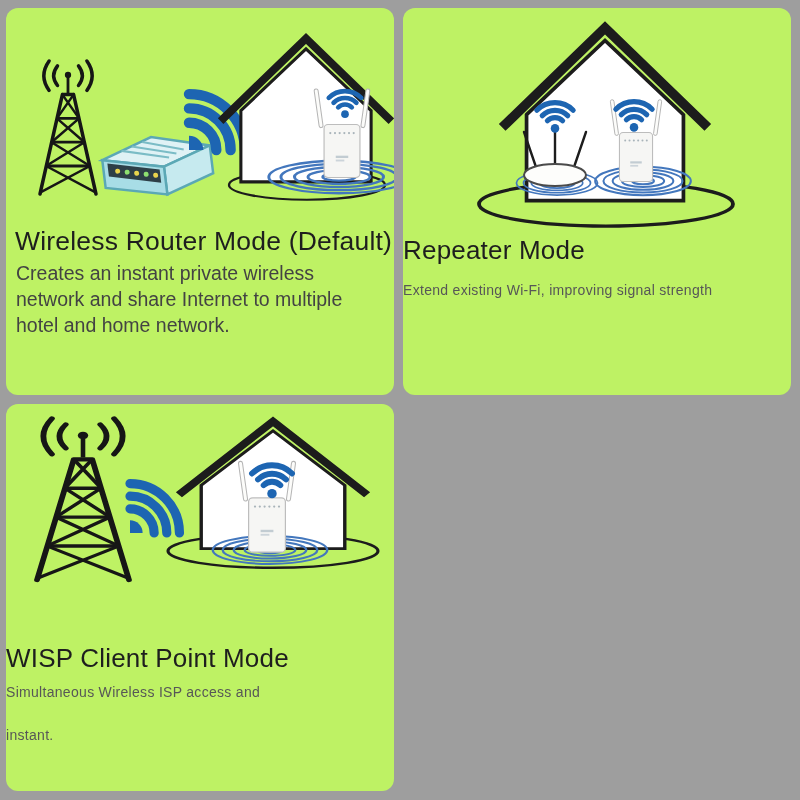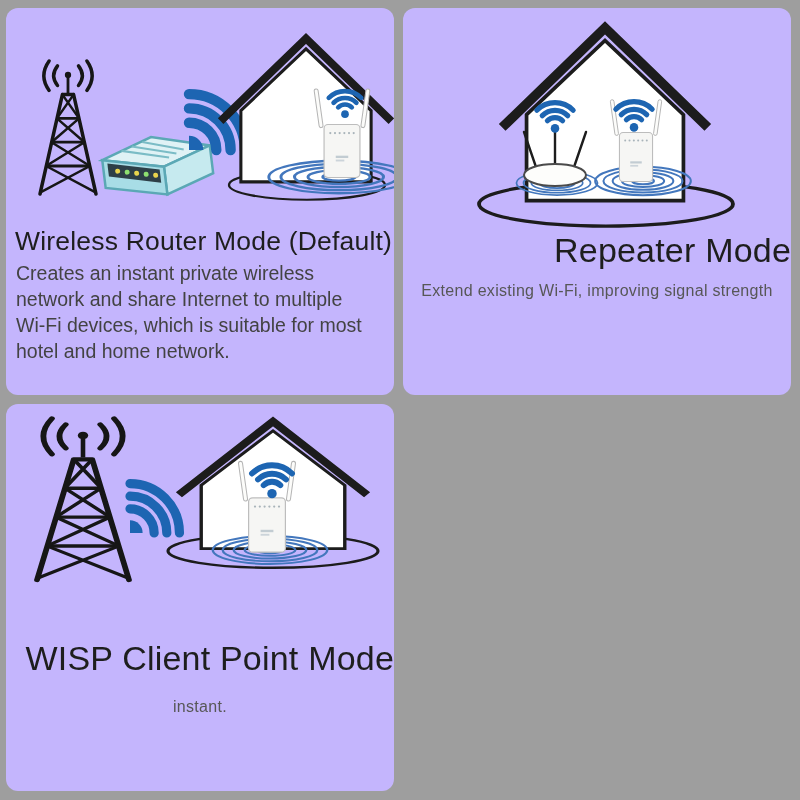--- a/index.html
+++ b/index.html
@@ -12,45 +12,45 @@
   .frame{
     box-sizing:border-box;
     width:800px;height:800px;
     padding:8px 9px 9px 6px;
     display:grid;
     grid-template-columns:1fr 1fr;
     grid-template-rows:1fr 1fr;
     gap:9px;
   }
   .panel{
-    background:#c4b5fd;
+    background:#bef264;
     border-radius:12px;
     overflow:hidden;
     display:flex;
     flex-direction:column;
   }
   svg.illus{display:block}
   .title{
-    font-size:34px;
+    font-size:26px;
     line-height:32px;
     color:#1e1e1e;
-    text-align:right;
+    text-align:left;
     white-space:nowrap;
     letter-spacing:.2px;
   }
   .panel--tl .title{text-align:left;padding-left:9px;margin-top:20px;font-size:26.5px}
   .panel--tr .title{margin-top:4px}
   .panel--bl .title,.panel--br .title{margin-top:14px}
   .body-left{margin-top:3px;padding-left:10px}
   .body-left .bline{
     font-size:19.5px;line-height:26px;color:#434343;white-space:nowrap;
   }
   .body-line{
-    font-size:16px;line-height:21px;color:#575757;
-    text-align:center;letter-spacing:.3px;white-space:nowrap;
+    font-size:14px;line-height:21px;color:#575757;
+    letter-spacing:.3px;white-space:nowrap;
   }
   .mt14{margin-top:14px}.mt22{margin-top:22px}.mt8{margin-top:8px}
 </style>
 </head>
 <body>
 
 <svg width="0" height="0" style="position:absolute" aria-hidden="true">
   <defs>
 
     <g id="wifi">
@@ -145,21 +145,20 @@
       <use href="#ground" transform="translate(301,177) scale(0.78,0.70)"></use>
       <use href="#house" transform="translate(300,92) scale(0.88)"></use>
       <use href="#ripples" transform="translate(333,169) scale(1.35,1.05)" style="color:#4377bd"></use>
       <use href="#repeater" transform="translate(336,143) scale(0.78)"></use>
       <use href="#wifi" transform="translate(339,104) scale(0.85)" style="color:#1d65b2"></use>
     </svg>
     <div class="title">Wireless Router Mode (Default)</div>
     <div class="body-left">
       <div class="bline">Creates an instant private wireless</div>
       <div class="bline">network and share Internet to multiple</div>
-      <div class="bline">Wi-Fi devices, which is suitable for most</div>
       <div class="bline">hotel and home network.</div>
     </div>
   </div>
 
   <div class="panel panel--tr">
     <svg class="illus" width="388" height="222" viewBox="0 0 388 222">
       <use href="#ground" transform="translate(203,196) scale(1.27,1.05)"></use>
       <use href="#house" transform="translate(202,94) scale(1.06)"></use>
       <use href="#ripples" transform="translate(154,175) scale(0.78)" style="color:#4377bd"></use>
       <use href="#router3" transform="translate(152,168) scale(1.0)"></use>
@@ -177,16 +176,17 @@
     <svg class="illus" width="388" height="224" viewBox="0 0 388 224">
       <use href="#tower" transform="translate(77,108) scale(1.15,0.85)"></use>
       <use href="#wifi-fan" transform="translate(124,129) scale(1.15)" style="color:#1d65b2"></use>
       <use href="#ground" transform="translate(267,147) scale(1.05,0.80)"></use>
       <use href="#house" transform="translate(267,72) scale(0.97,0.78)"></use>
       <use href="#ripples" transform="translate(264,146) scale(1.1,0.9)" style="color:#4377bd"></use>
       <use href="#repeater" transform="translate(261,121) scale(0.80)"></use>
       <use href="#wifi" transform="translate(266,87) scale(1.05)" style="color:#1d65b2"></use>
     </svg>
     <div class="title">WISP Client Point Mode</div>
+    <div class="body-line mt8">Simultaneous Wireless ISP access and</div>
     <div class="body-line mt22">instant.</div>
   </div>
 
 </div>
 
 </body></html>

